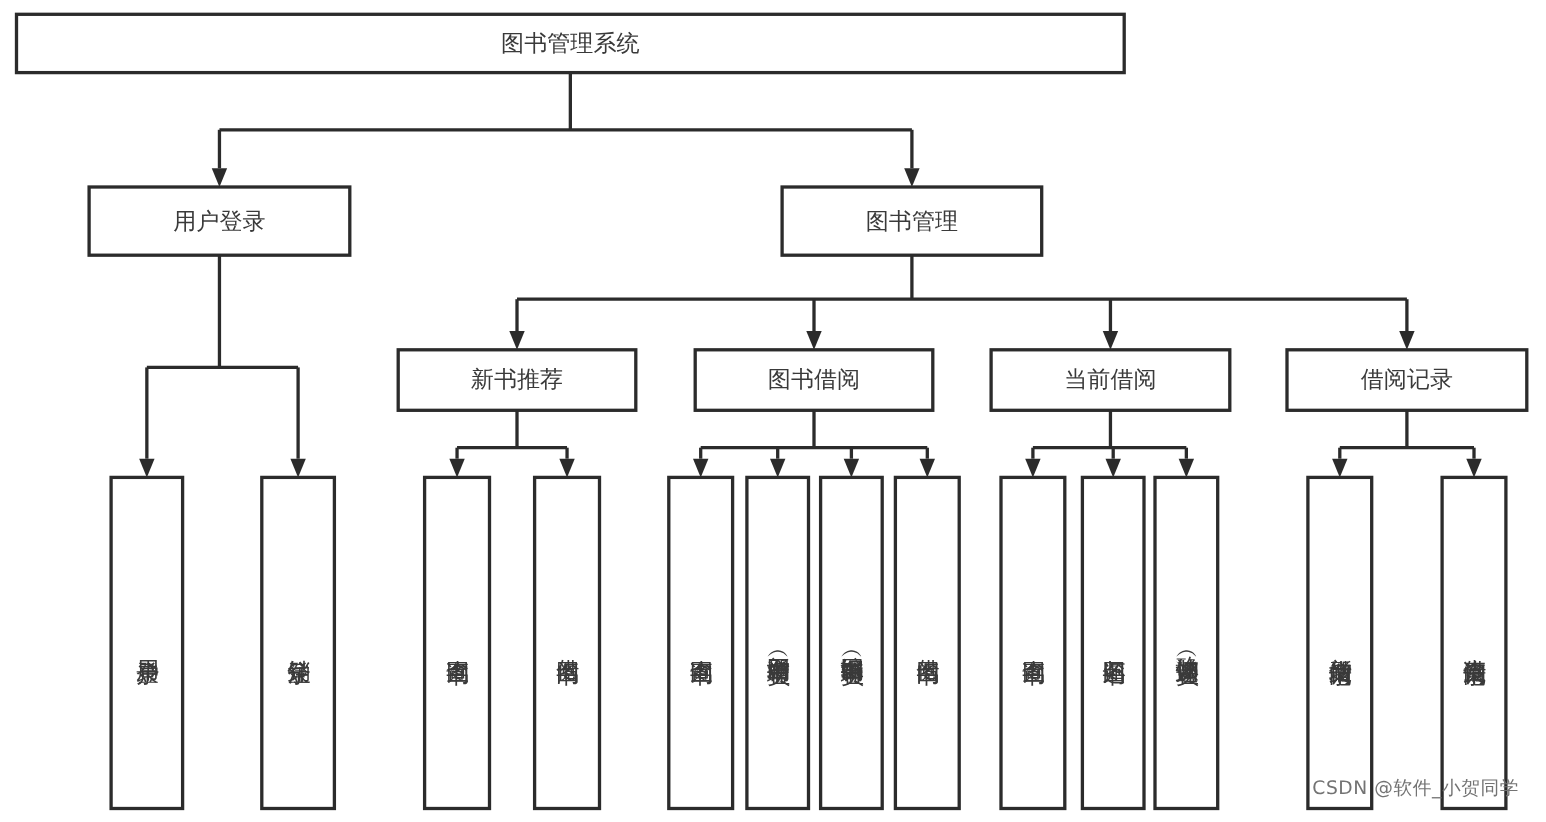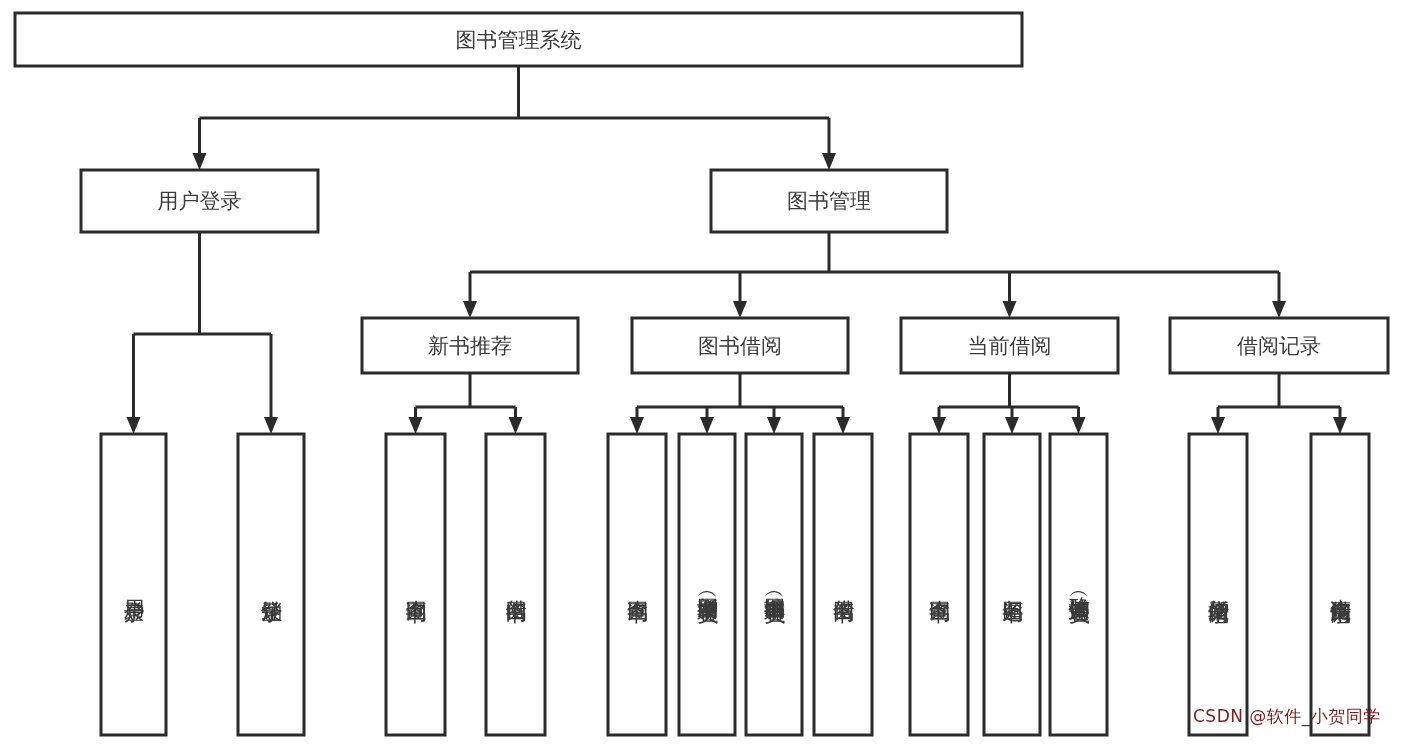--- a/index.html
+++ b/index.html
@@ -10,21 +10,21 @@
   .node-rect{fill:#ffffff;stroke:#2b2b2b;stroke-width:3;}
   .edge{stroke:#2b2b2b;stroke-width:3;fill:none;}
   .arrow-head{fill:#2b2b2b;stroke:none;}
   .node-label{fill:#3a3a3a;font-family:"DejaVu Sans","Liberation Sans",sans-serif;
               font-size:21px;text-anchor:middle;dominant-baseline:middle;}
   .vert-text{position:absolute;display:flex;align-items:center;justify-content:center;
              writing-mode:vertical-rl;text-orientation:upright;
              color:#3a3a3a;font-size:21px;line-height:1.12;letter-spacing:1px;
              font-family:"DejaVu Sans","Liberation Sans",sans-serif;
              white-space:nowrap;pointer-events:none;}
-  .watermark{position:absolute;color:#7f1d1d;font-size:17px;
+  .watermark{position:absolute;color:#737373;font-size:17px;
              font-family:"DejaVu Sans","Liberation Sans",sans-serif;
              letter-spacing:.5px;white-space:nowrap;}
 </style>
 </head>
 <body>
 
 <div id="stage">
 
   <svg id="diagram" viewBox="0 0 1405 747" xmlns="http://www.w3.org/2000/svg">
     <g id="edges-layer">

